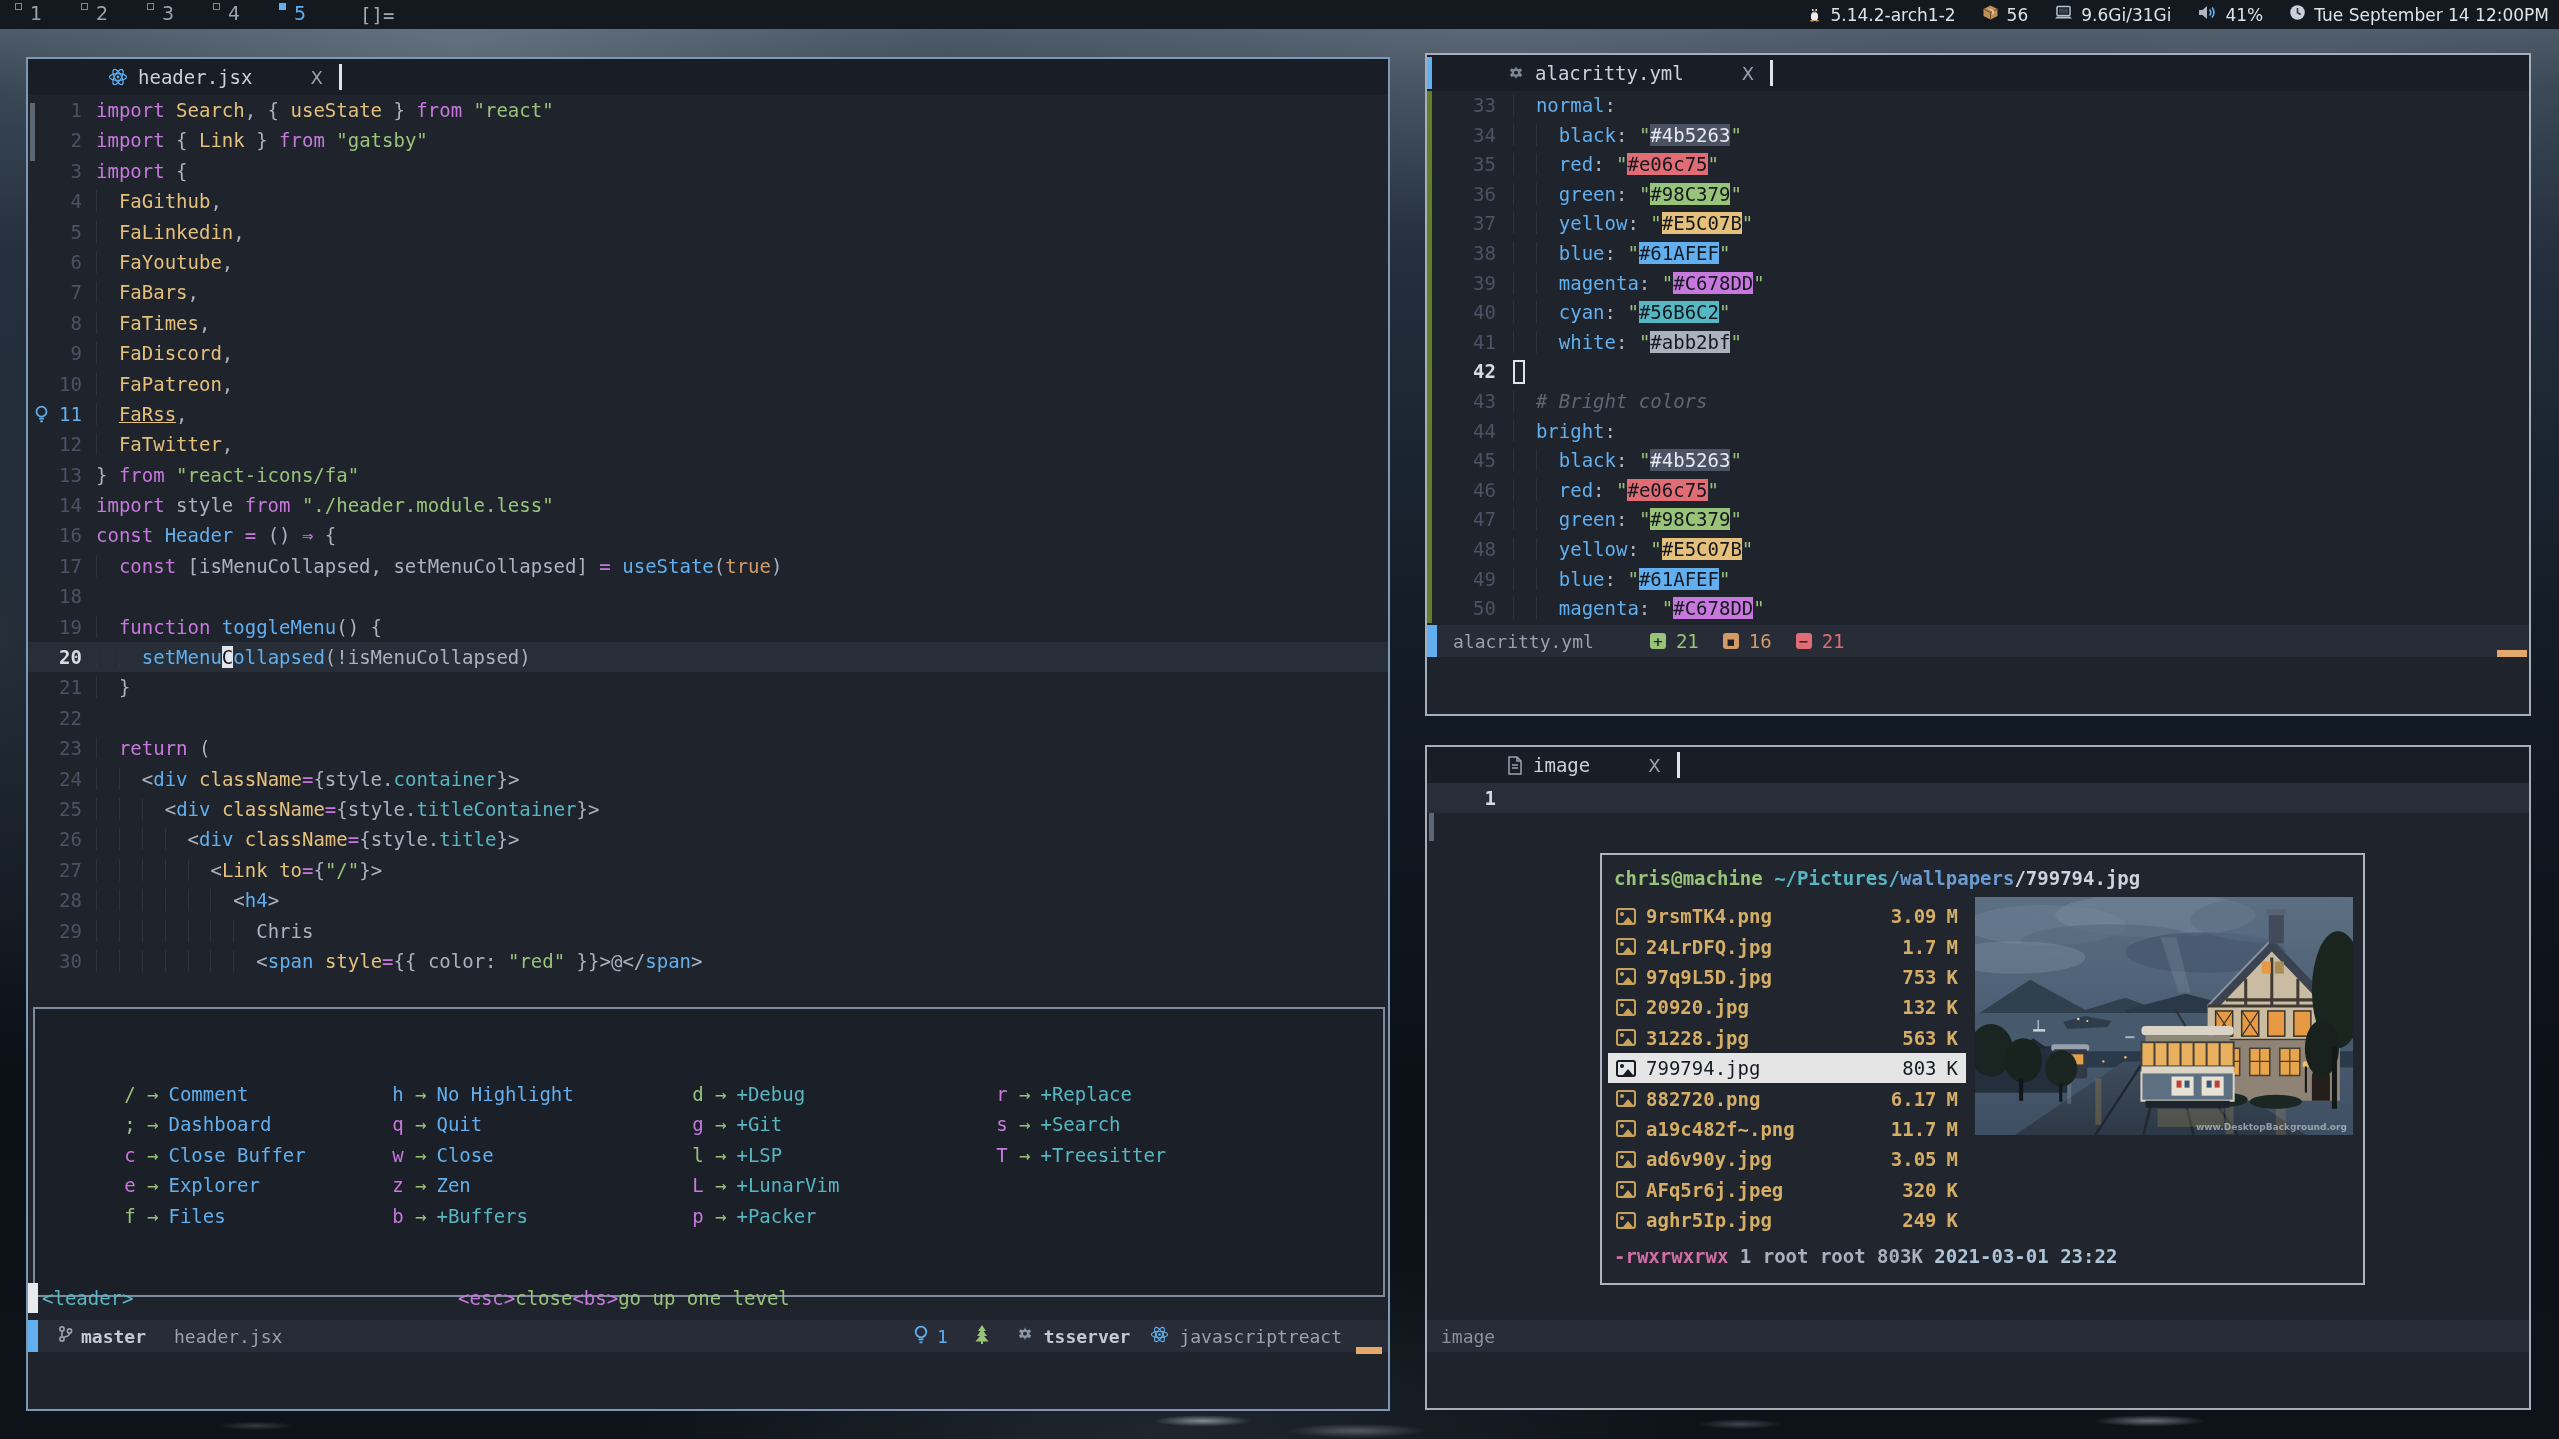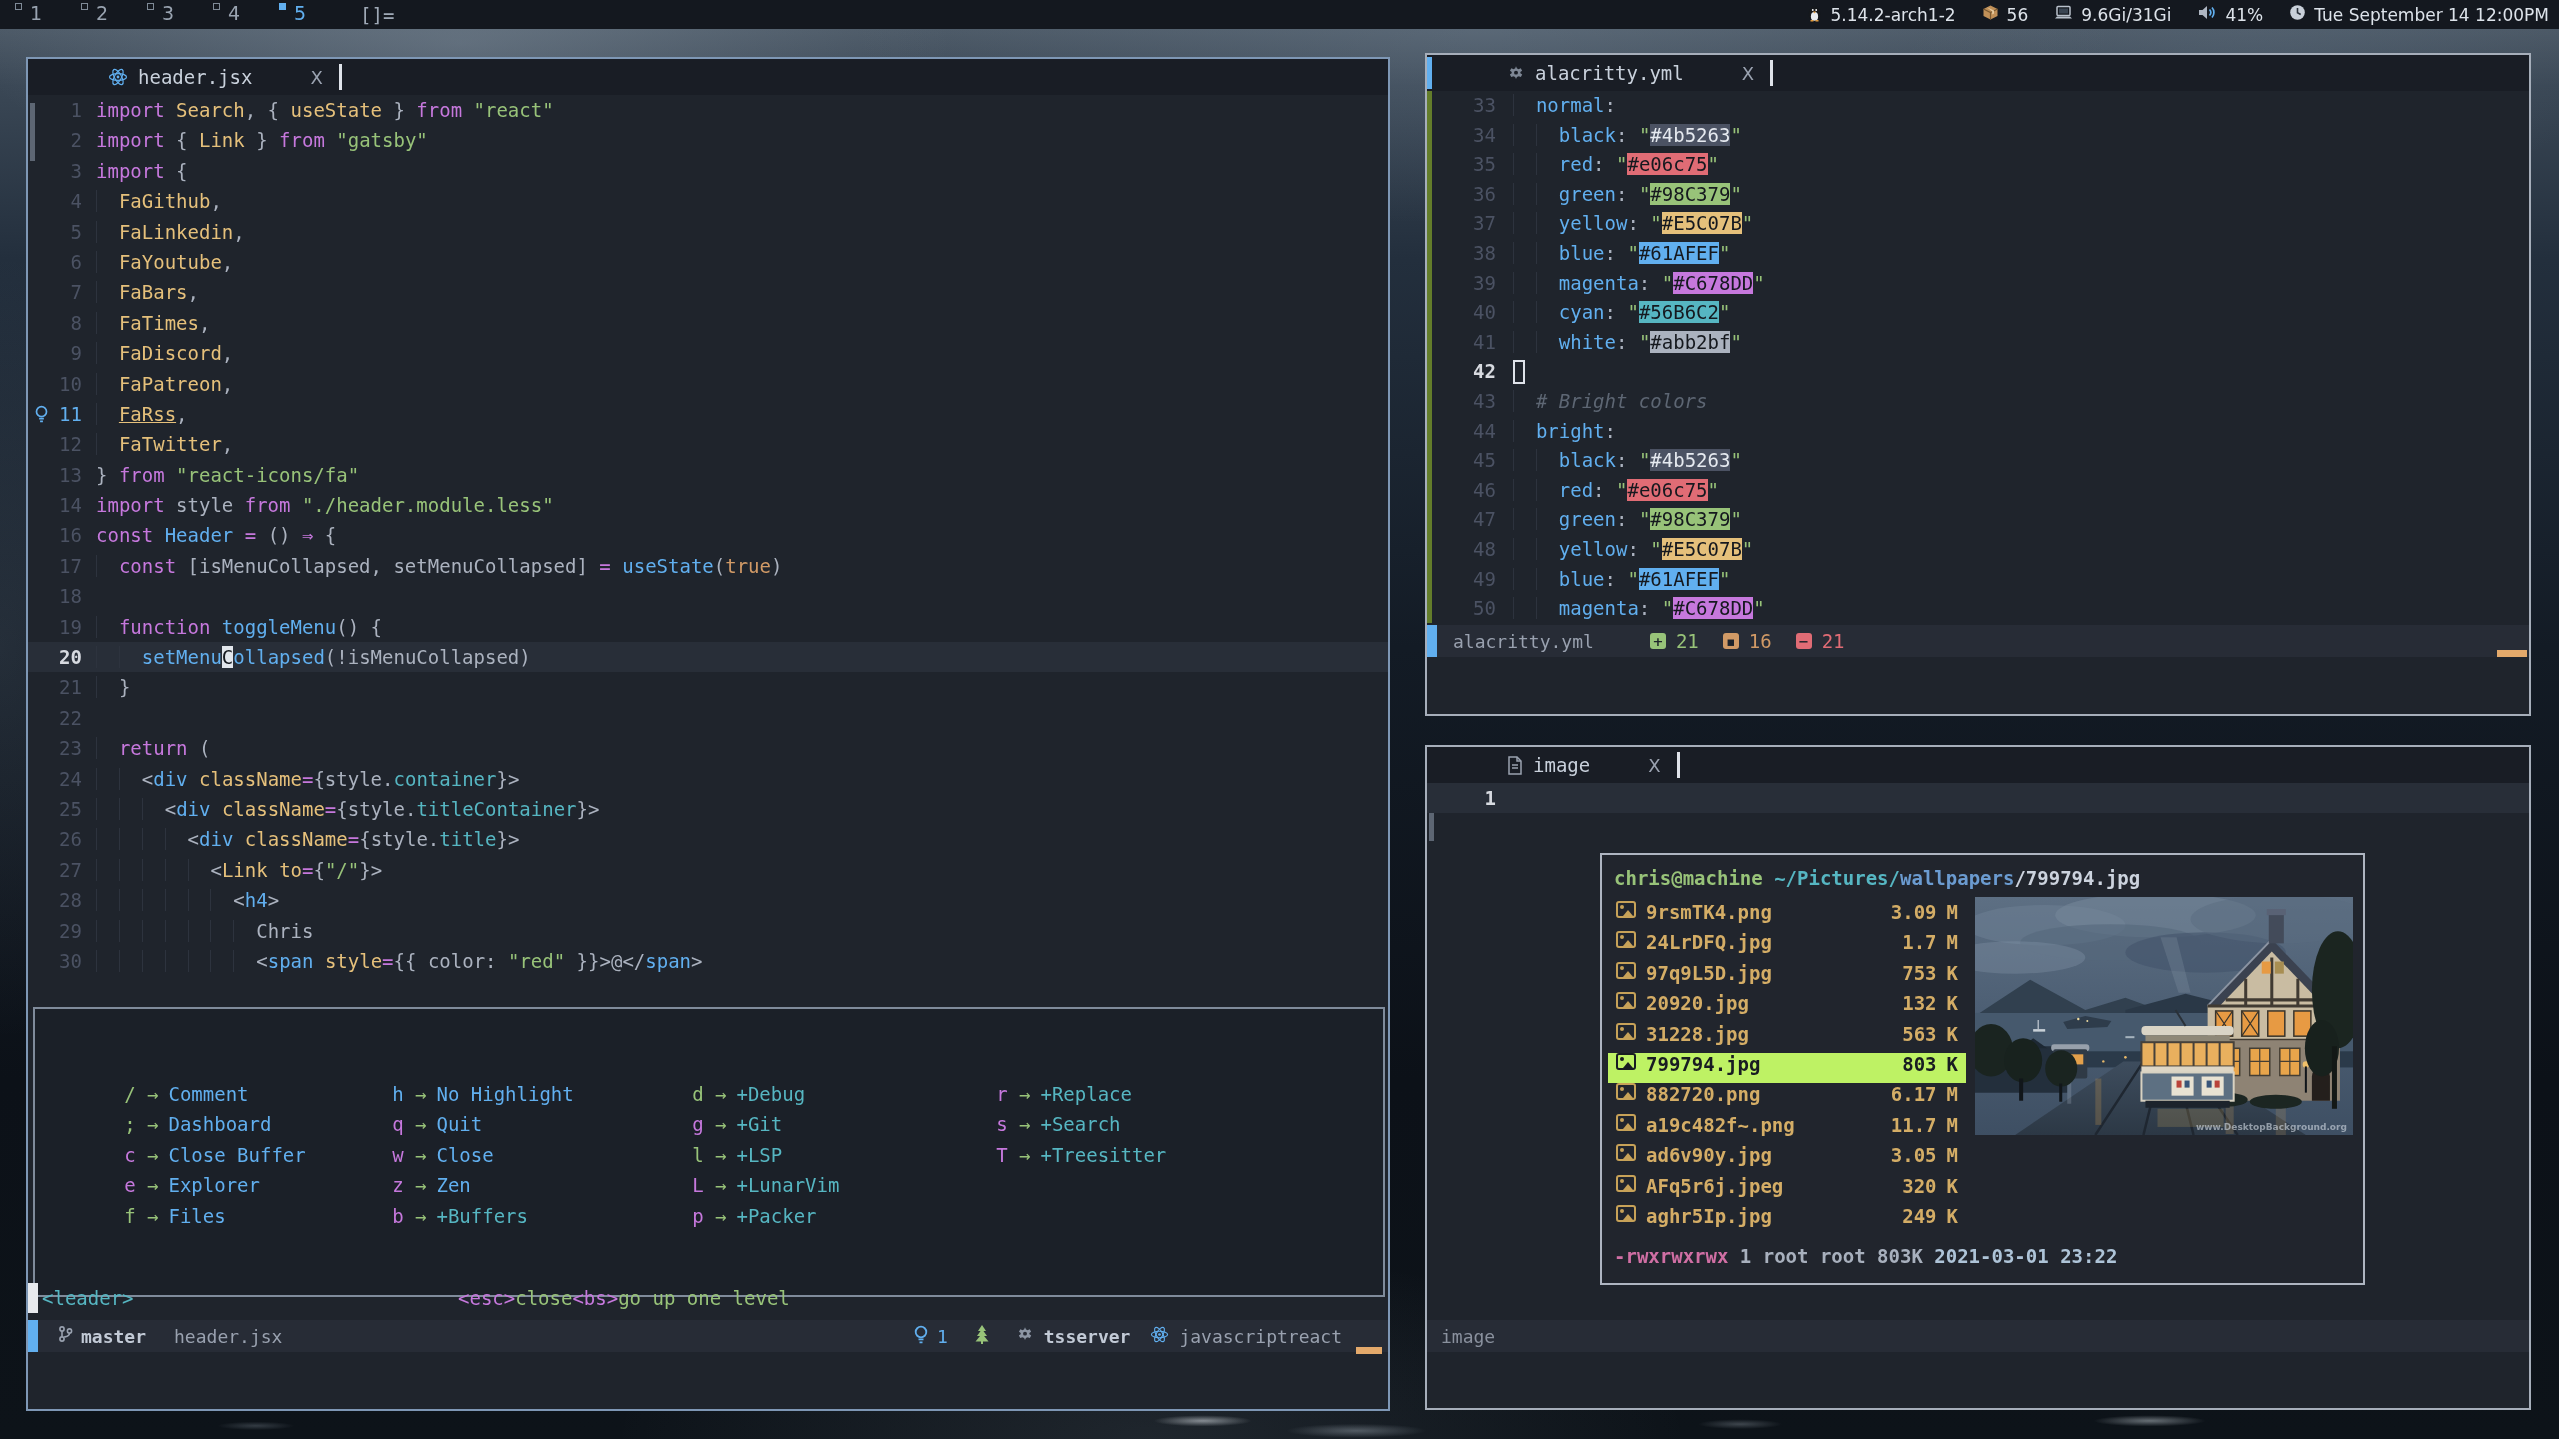--- a/index.html
+++ b/index.html
@@ -100,28 +100,28 @@
   .dnum{margin-right:14px}
   
   #fm{position:absolute;left:173px;top:106px;width:765px;height:432px;border:2px solid #aeb5c1;background:#21252d;
       font-size:19px;font-weight:600}
   #fm .hdr{position:absolute;left:12px;top:12px;white-space:pre}
   .fm-host{color:#98c379;font-weight:700}
   .fm-p1{color:#56b6c2;font-weight:700}
   .fm-p2{color:#6b9bd0;font-weight:700}
   .fm-p3{color:#ccd3de;font-weight:700}
   #fm-list{position:absolute;left:6px;top:46px;width:358px}
-  .frow{display:flex;align-items:flex-start;height:30.4px;color:#d4ad66;padding:0 8px;cursor:pointer}
+  .frow{display:flex;align-items:center;height:30.4px;color:#d4ad66;padding:0 8px;cursor:pointer}
   .ficon{width:20px;height:17px;border:2px solid #c7a258;border-radius:3px;margin-right:10px;position:relative;flex:none}
   .ficon::after{content:"";position:absolute;left:2px;top:2px;width:4px;height:4px;background:#c7a258;border-radius:50%}
   .ficon::before{content:"";position:absolute;right:1px;bottom:0;border-left:5px solid transparent;border-right:5px solid transparent;border-bottom:6px solid #c7a258}
   .fsize{margin-left:auto;display:flex}
   .fnum{min-width:52px;text-align:right}
   .funit{margin-left:10px}
-  .frow.sel{background:#bef264;color:#181c22;font-weight:700}
+  .frow.sel{background:#e5e5e5;color:#181c22;font-weight:400}
   .frow.sel .ficon{border-color:#181c22}
   .frow.sel .ficon::after{background:#181c22}
   .frow.sel .ficon::before{border-bottom-color:#181c22}
   #fm-info{position:absolute;left:12px;bottom:16px;white-space:pre;font-weight:600}
   .fi-perm{color:#d06fa4}.fi-meta{color:#a8b0bd}.fi-date{color:#aec4d8}
   #preview{position:absolute;left:373px;top:42px;width:378px;height:238px}
   #win-rb .statusline{padding-left:14px;color:#8a919e}
 </style>
 </head>
 <body>

